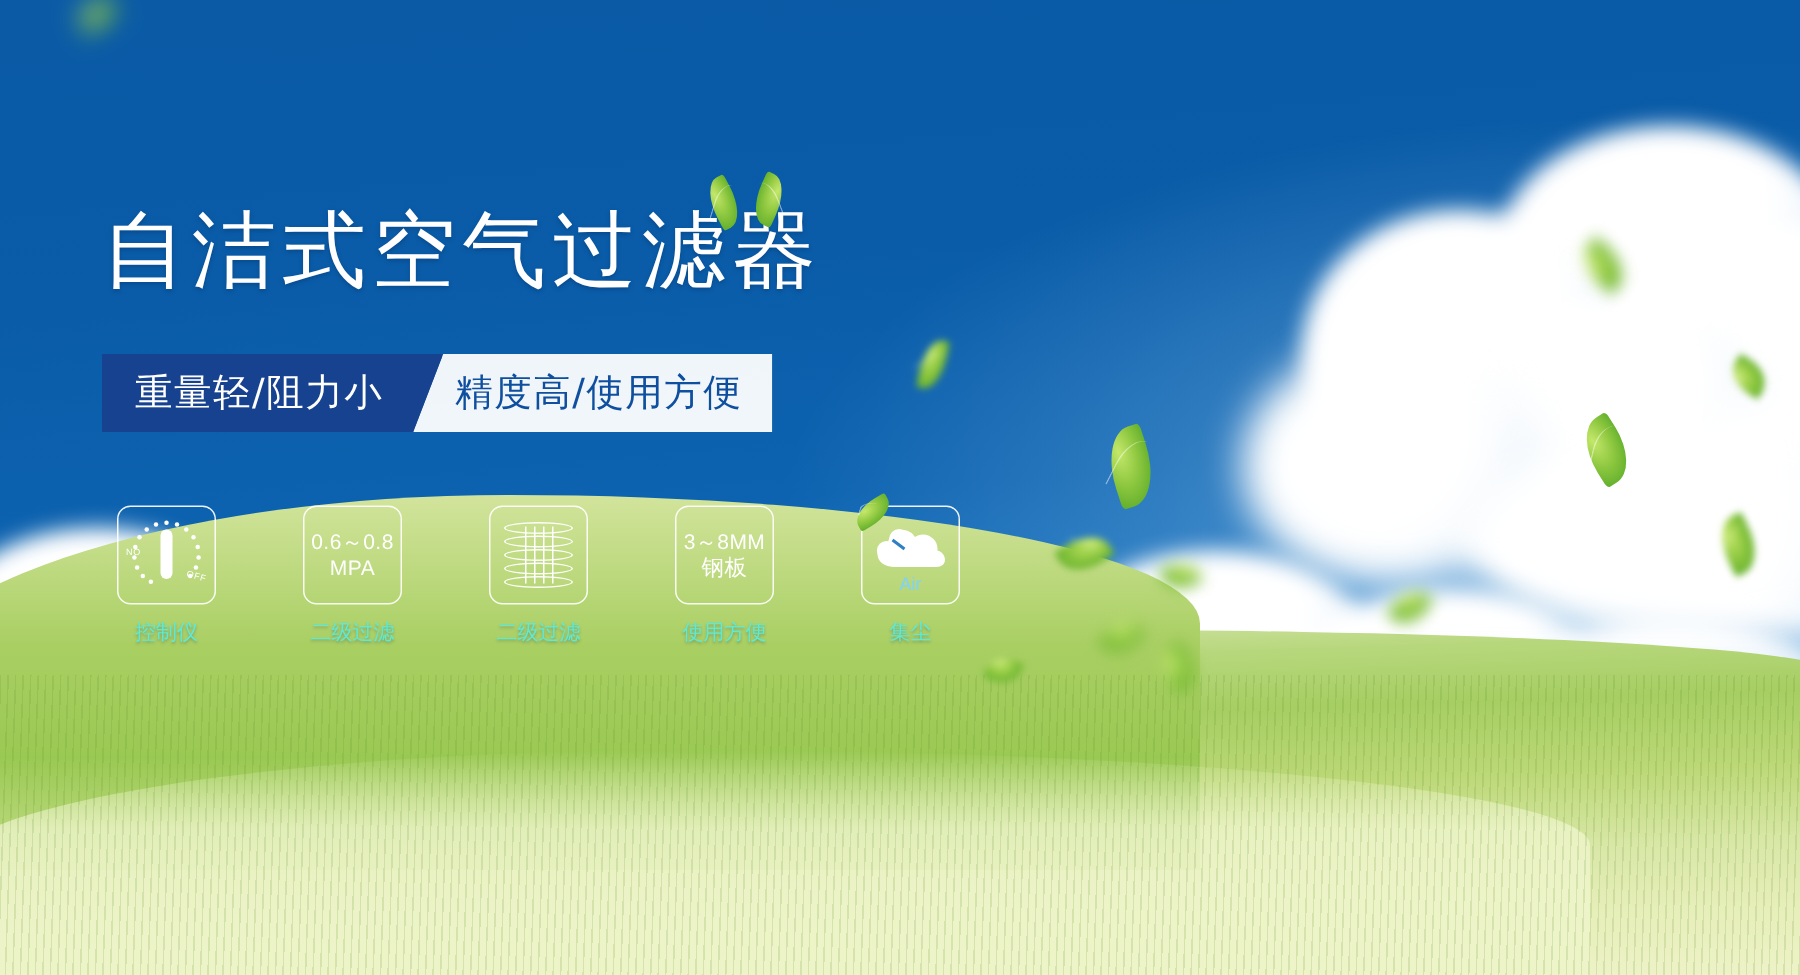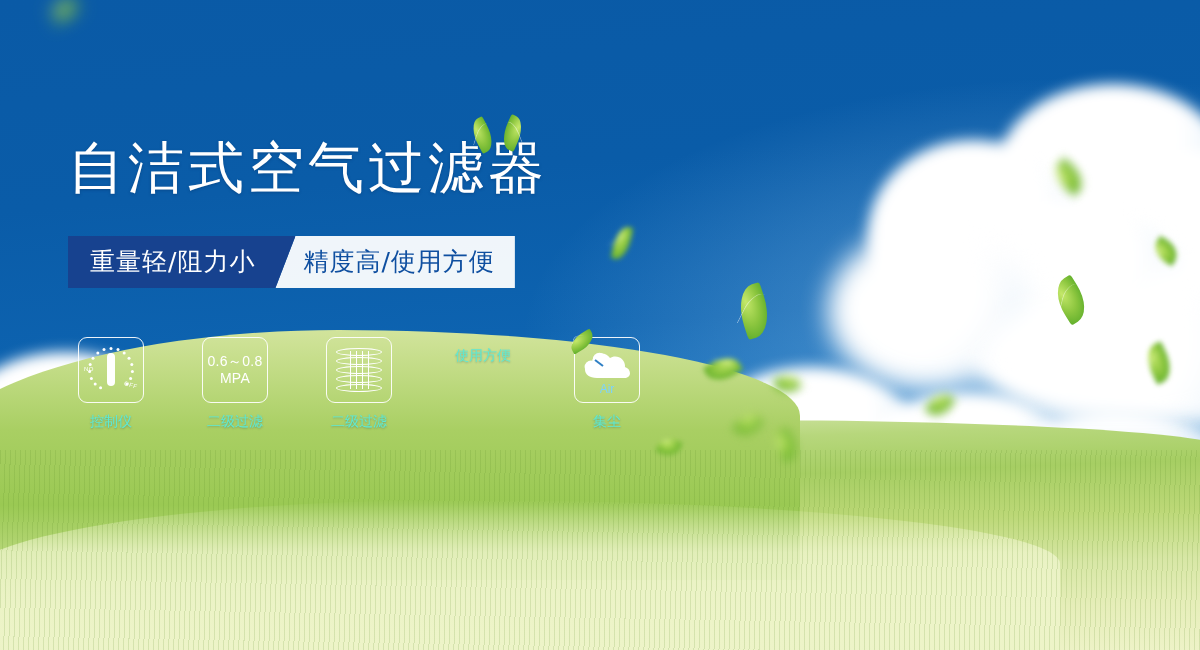--- a/index.html
+++ b/index.html
@@ -281,20 +281,26 @@
           <div class="ring" style="top:9px;"></div>
           <div class="ring" style="top:18px;"></div>
           <div class="ring" style="top:27px;"></div>
           <div class="ring" style="top:36px;"></div>
         </div>
       </div>
       <div class="flabel">二级过滤</div>
     </div>
 
     <div class="feature">
+      <div class="fbox">
+        <div class="ftext">
+          <div>3～8MM</div>
+          <div class="cn">钢板</div>
+        </div>
+      </div>
       <div class="flabel">使用方便</div>
     </div>
 
     <div class="feature">
       <div class="fbox">
         <div class="leaf-acc leaf" style="left:-6px;top:-4px;width:26px;height:15px;transform:rotate(-30deg);"></div>
         <div class="aircloud">
           <svg width="56" height="36" viewBox="0 0 56 36" aria-hidden="true">
             <g fill="#ffffff">
               <path d="M18 32 C10 32 6 28 6 23.5 C6 19.5 9 16.5 13 16 C13.6 11 17.6 7.4 22.6 7.4 C26.2 7.4 29.2 9.2 31 12 C32.4 11 34.2 10.4 36.2 10.4 C41.6 10.4 46 14.6 46 19.8 C46 20.2 46 20.6 45.9 21 C49 21.8 51 24.4 51 27.2 C51 30 48.6 32 45.4 32 Z"></path>

